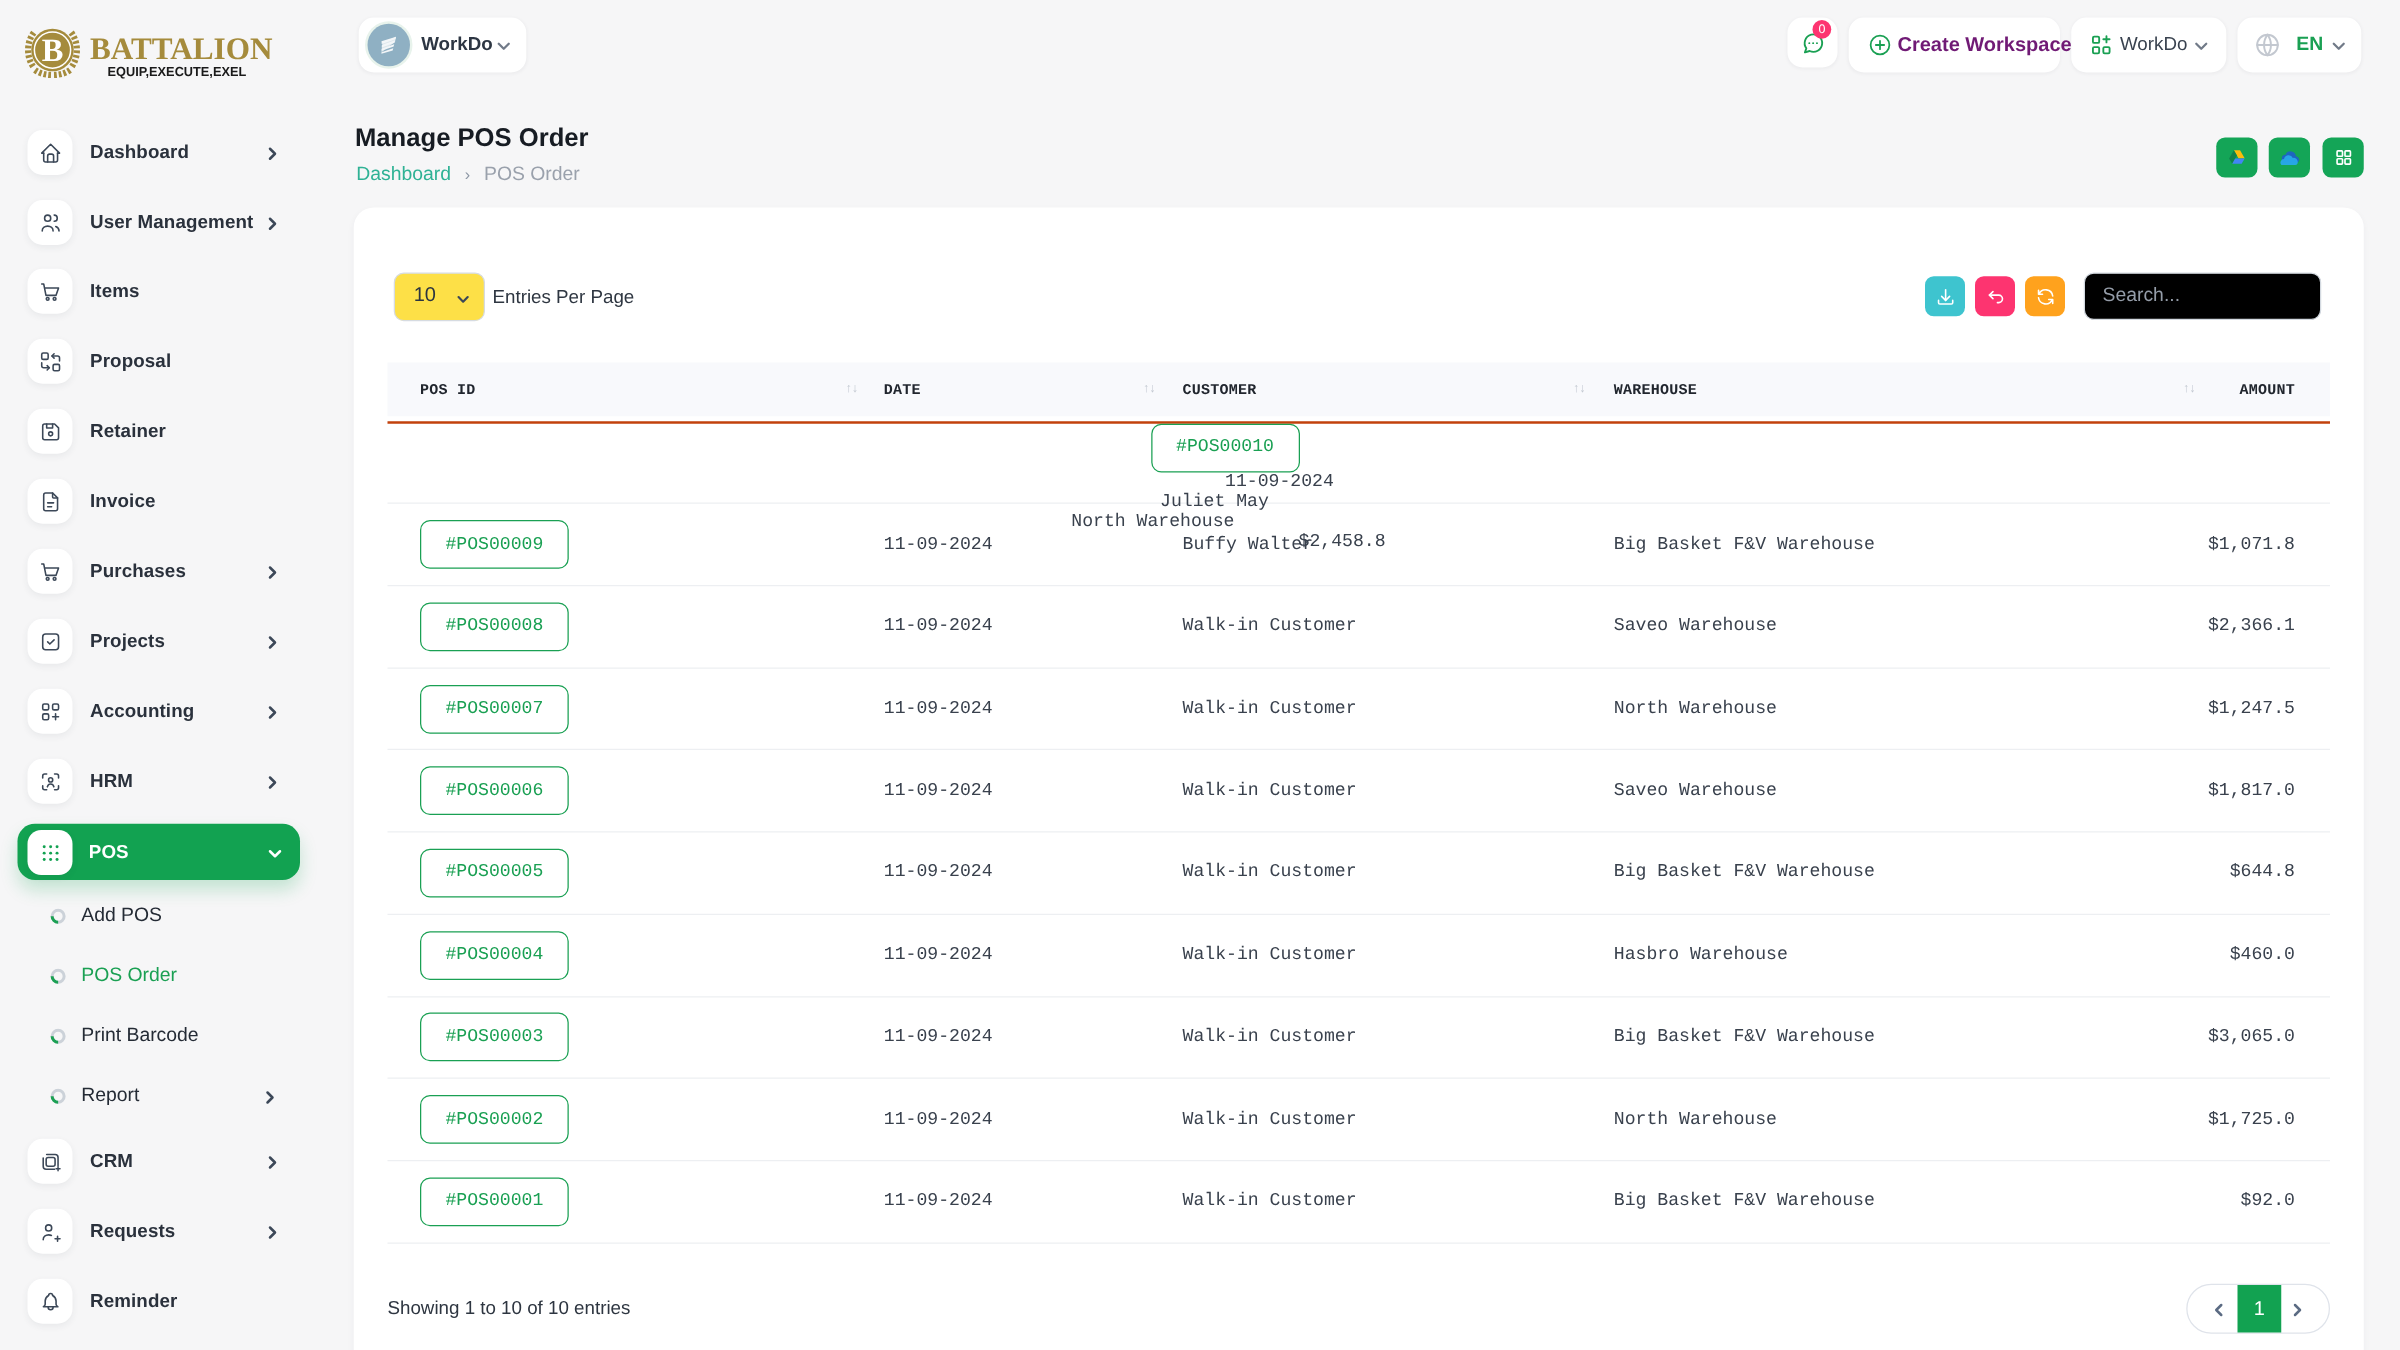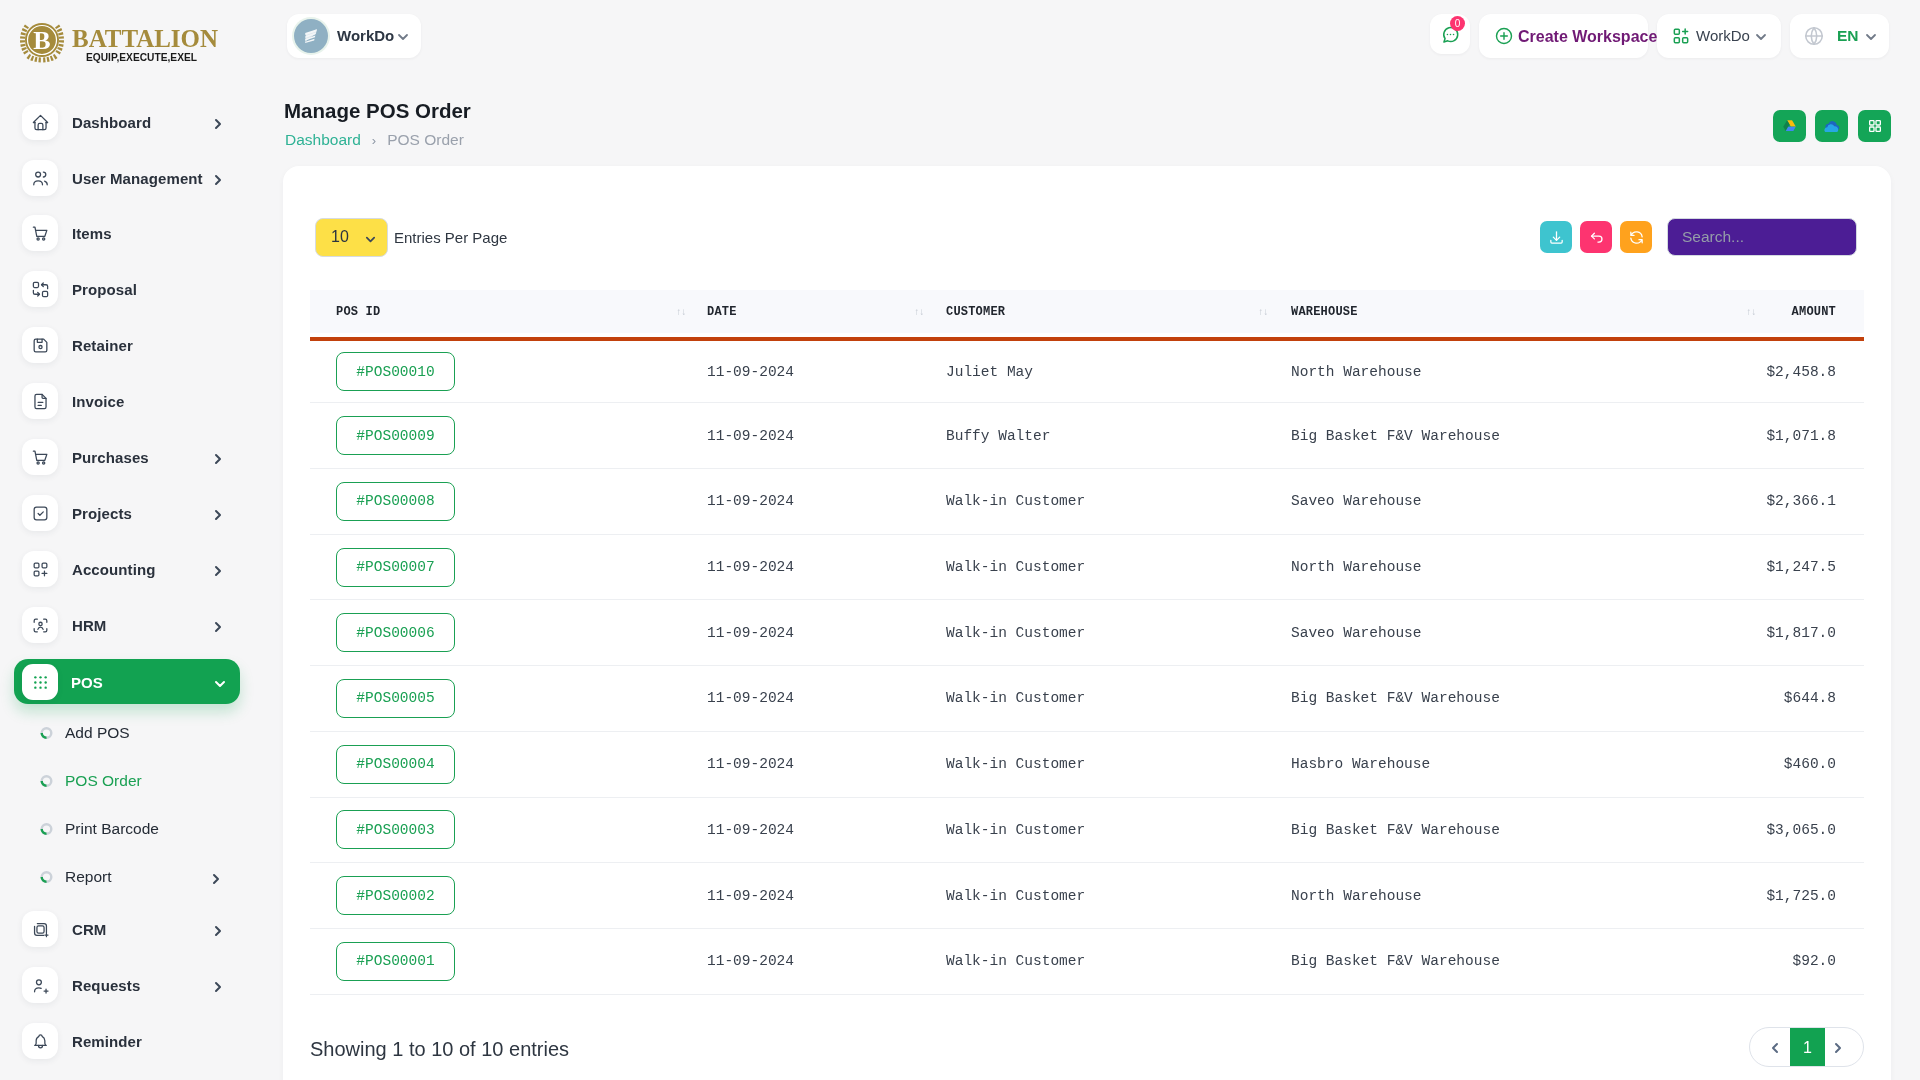--- a/index.html
+++ b/index.html
@@ -24,34 +24,34 @@
 
 .pill { position:absolute; top:14px; height:44px; background:#fff; border-radius:12px; box-shadow:0 1px 3px rgba(30,40,60,.05); display:flex; align-items:center; }
 .main-title { position:absolute; left:284px; top:99px; font-size:20.5px; font-weight:700; color:#171c23; }
 .crumbs { position:absolute; left:285px; top:131px; font-size:15.5px; }
 .sqbtn { position:absolute; width:33px; height:32px; border-radius:7px; background:#14a557; display:flex; align-items:center; justify-content:center; }
 .card { position:absolute; left:283px; top:166px; width:1608px; height:940px; background:#fff; border-radius:16px; box-shadow:0 2px 6px rgba(40,50,70,.04); }
 .selbox { position:absolute; left:32px; top:52px; width:73px; height:39px; border:1px solid #d6dbe1; border-radius:8px; background:#fde047; }
 .entlabel { position:absolute; left:111px; top:63px; font-size:15px; color:#2e3641; }
 .cbtn { position:absolute; top:55px; width:32px; height:32px; border-radius:7px; display:flex; align-items:center; justify-content:center; }
 .cbtn svg { width:17px; height:17px; stroke:#fff; stroke-width:1.8; fill:none; stroke-linecap:round; stroke-linejoin:round; }
-.search { position:absolute; left:1384px; top:52px; width:190px; height:38px; border:1px solid #d3d9e0; border-radius:8px; background:#4c1d95; }
+.search { position:absolute; left:1384px; top:52px; width:190px; height:38px; border:1px solid #d3d9e0; border-radius:8px; background:#000000; }
 .search span { position:absolute; left:14px; top:9px; font-size:15.5px; color:#959da9; }
 .tbl { position:absolute; left:27px; top:124px; width:1554px;font-family:Liberation Mono, monospace; }
 .thead { margin-bottom:3.7px; display:flex; height:43px; background:#f8f9fc; align-items:center; font-size:12px; font-weight:700; color:#21262e; letter-spacing:0.2px; }
 .th { position:relative; height:100%; display:flex; align-items:center; }
 .sort { position:absolute; right:9px; top:50%; transform:translateY(-50%); font-size:10px; color:#c4cad2; letter-spacing:-1px; }
 .trow { display:flex; height:65.7px; align-items:center; border-bottom:1px solid #edeff2; font-size:14.5px; color:#39414d; }
 .c1 { width:385px; padding-left:26px; }
 .c2 { width:238px; padding-left:12px; }
 .c3 { width:344px; padding-left:13px; }
 .c4 { width:488px; padding-left:14px; }
 .c5 { width:99px; padding-right:28px; text-align:right; justify-content:flex-end; display:flex; }
 .posbtn { display:inline-flex; width:119px; height:39px; border:1px solid #1aa053; border-radius:8px; color:#1aa053; font-size:14.5px; align-items:center; justify-content:center; }
-.footer-txt { position:absolute; left:27px; top:872px; font-size:20px; color:#2e3641; }
+.footer-txt { position:absolute; left:27px; top:872px; font-size:15px; color:#2e3641; }
 .pager { position:absolute; left:1466px; top:861px; width:115px; height:40px; border:1px solid #dfe3ea; border-radius:20px; background:#fff; overflow:hidden; }
 .pager .pg1 { position:absolute; left:40px; top:0; width:35px; height:40px; background:#12a251; color:#fff; font-size:16px; display:flex; align-items:center; justify-content:center; }
 .pager svg { position:absolute; top:14px; width:12px; height:12px; stroke:#5b6b83; stroke-width:2; fill:none; stroke-linecap:round; stroke-linejoin:round; }
 </style>
 </head>
 <body>
 <div class="sidebar">
   <div class="logo">
     <svg width="200" height="48" viewBox="0 0 200 48">
       <g stroke="#a58b3c" fill="none" stroke-width="2">
@@ -394,21 +394,21 @@
       <span>Search...</span>
     </div>
   <div class="tbl">
     <div class="thead">
       <div class="th c1">POS ID<span class="sort">↑↓</span></div>
       <div class="th c2">DATE<span class="sort">↑↓</span></div>
       <div class="th c3">CUSTOMER<span class="sort">↑↓</span></div>
       <div class="th c4">WAREHOUSE<span class="sort">↑↓</span></div>
       <div class="th c5">AMOUNT</div>
     </div>
-    <div class="trow" style="border-top:4px solid #c2410c; height:66.7px;">
+    <div class="trow" style="border-top:2px solid #c2410c; height:66.7px;flex-direction:column;">
         <div class="c1"><span class="posbtn">#POS00010</span></div>
         <div class="c2">11-09-2024</div>
         <div class="c3">Juliet May</div>
         <div class="c4">North Warehouse</div>
         <div class="c5">$2,458.8</div>
       </div>
     <div class="trow">
         <div class="c1"><span class="posbtn">#POS00009</span></div>
         <div class="c2">11-09-2024</div>
         <div class="c3">Buffy Walter</div>

